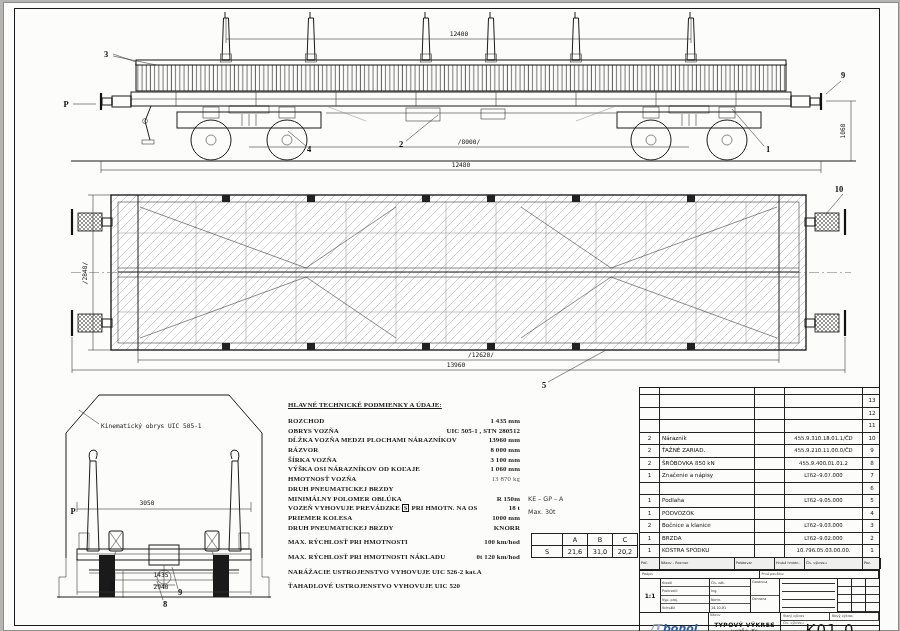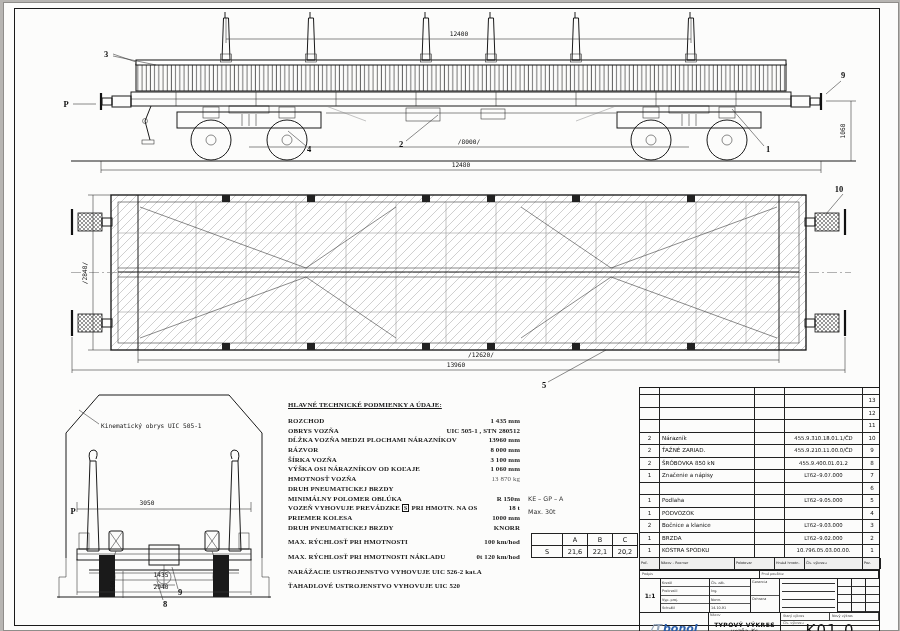--- a/index.html
+++ b/index.html
@@ -440,21 +440,21 @@
     <tbody>
         <tr>
       <td></td>
       <td>A</td>
       <td>B</td>
       <td>C</td>
     </tr>
     <tr>
       <td>S</td>
       <td>21,6</td>
-      <td>22,1</td>
+      <td>31,0</td>
       <td>20,2</td>
     </tr>
   </tbody>
     </table>
 
   <div class="right-col">
     <div class="plist">
       <div class="prow empty-top">
           <span class="q"></span>
           <span></span>

